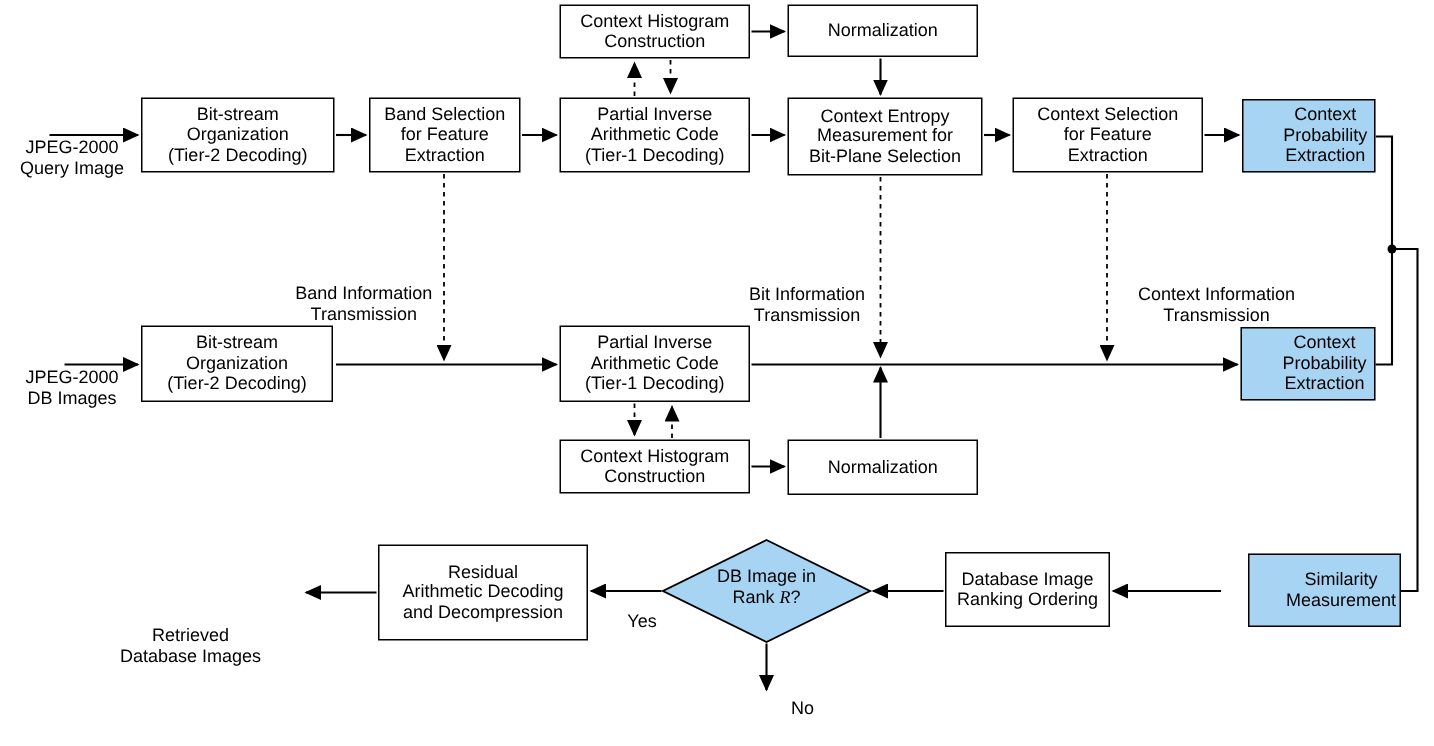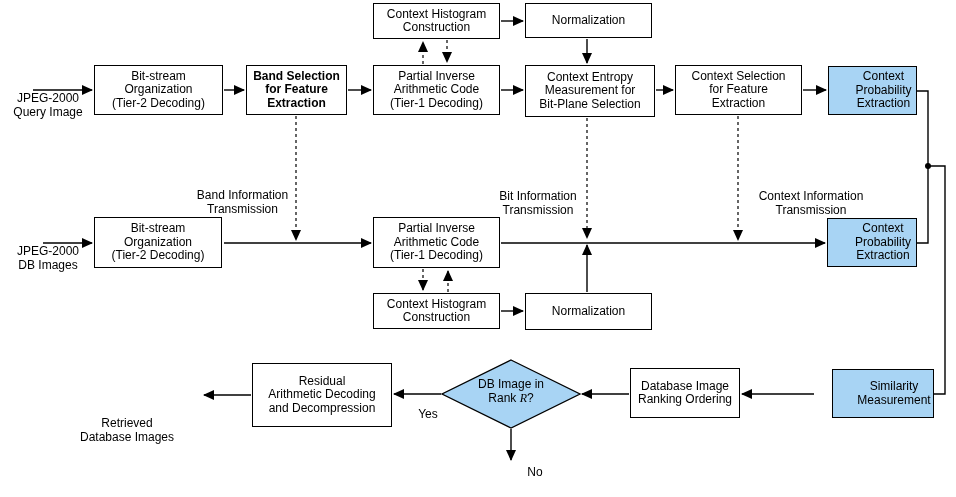--- a/index.html
+++ b/index.html
@@ -81,21 +81,21 @@
     <polygon class="diamond" points="511,360 580,394 511,428 442,394"></polygon>
   </svg>
 
   <div class="node" style="left:373px; top:3px;   width:127px; height:36px;">Context Histogram
 Construction</div>
   <div class="node" style="left:525px; top:3px;   width:127px; height:35px;">Normalization</div>
 
   <div class="node" style="left:94px;  top:65px;  width:129px; height:50px;">Bit-stream
 Organization
 (Tier-2 Decoding)</div>
-  <div class="node" style="left:246px; top:65px;  width:101px; height:50px;font-weight:bold;">Band Selection
+  <div class="node" style="left:246px; top:65px;  width:101px; height:50px;">Band Selection
 for Feature
 Extraction</div>
   <div class="node" style="left:373px; top:65px;  width:127px; height:50px;">Partial Inverse
 Arithmetic Code
 (Tier-1 Decoding)</div>
   <div class="node" style="left:525px; top:65px;  width:130px; height:52px;">Context Entropy
 Measurement for
 Bit-Plane Selection</div>
   <div class="node" style="left:675px; top:65px;  width:127px; height:50px;">Context Selection
 for Feature

